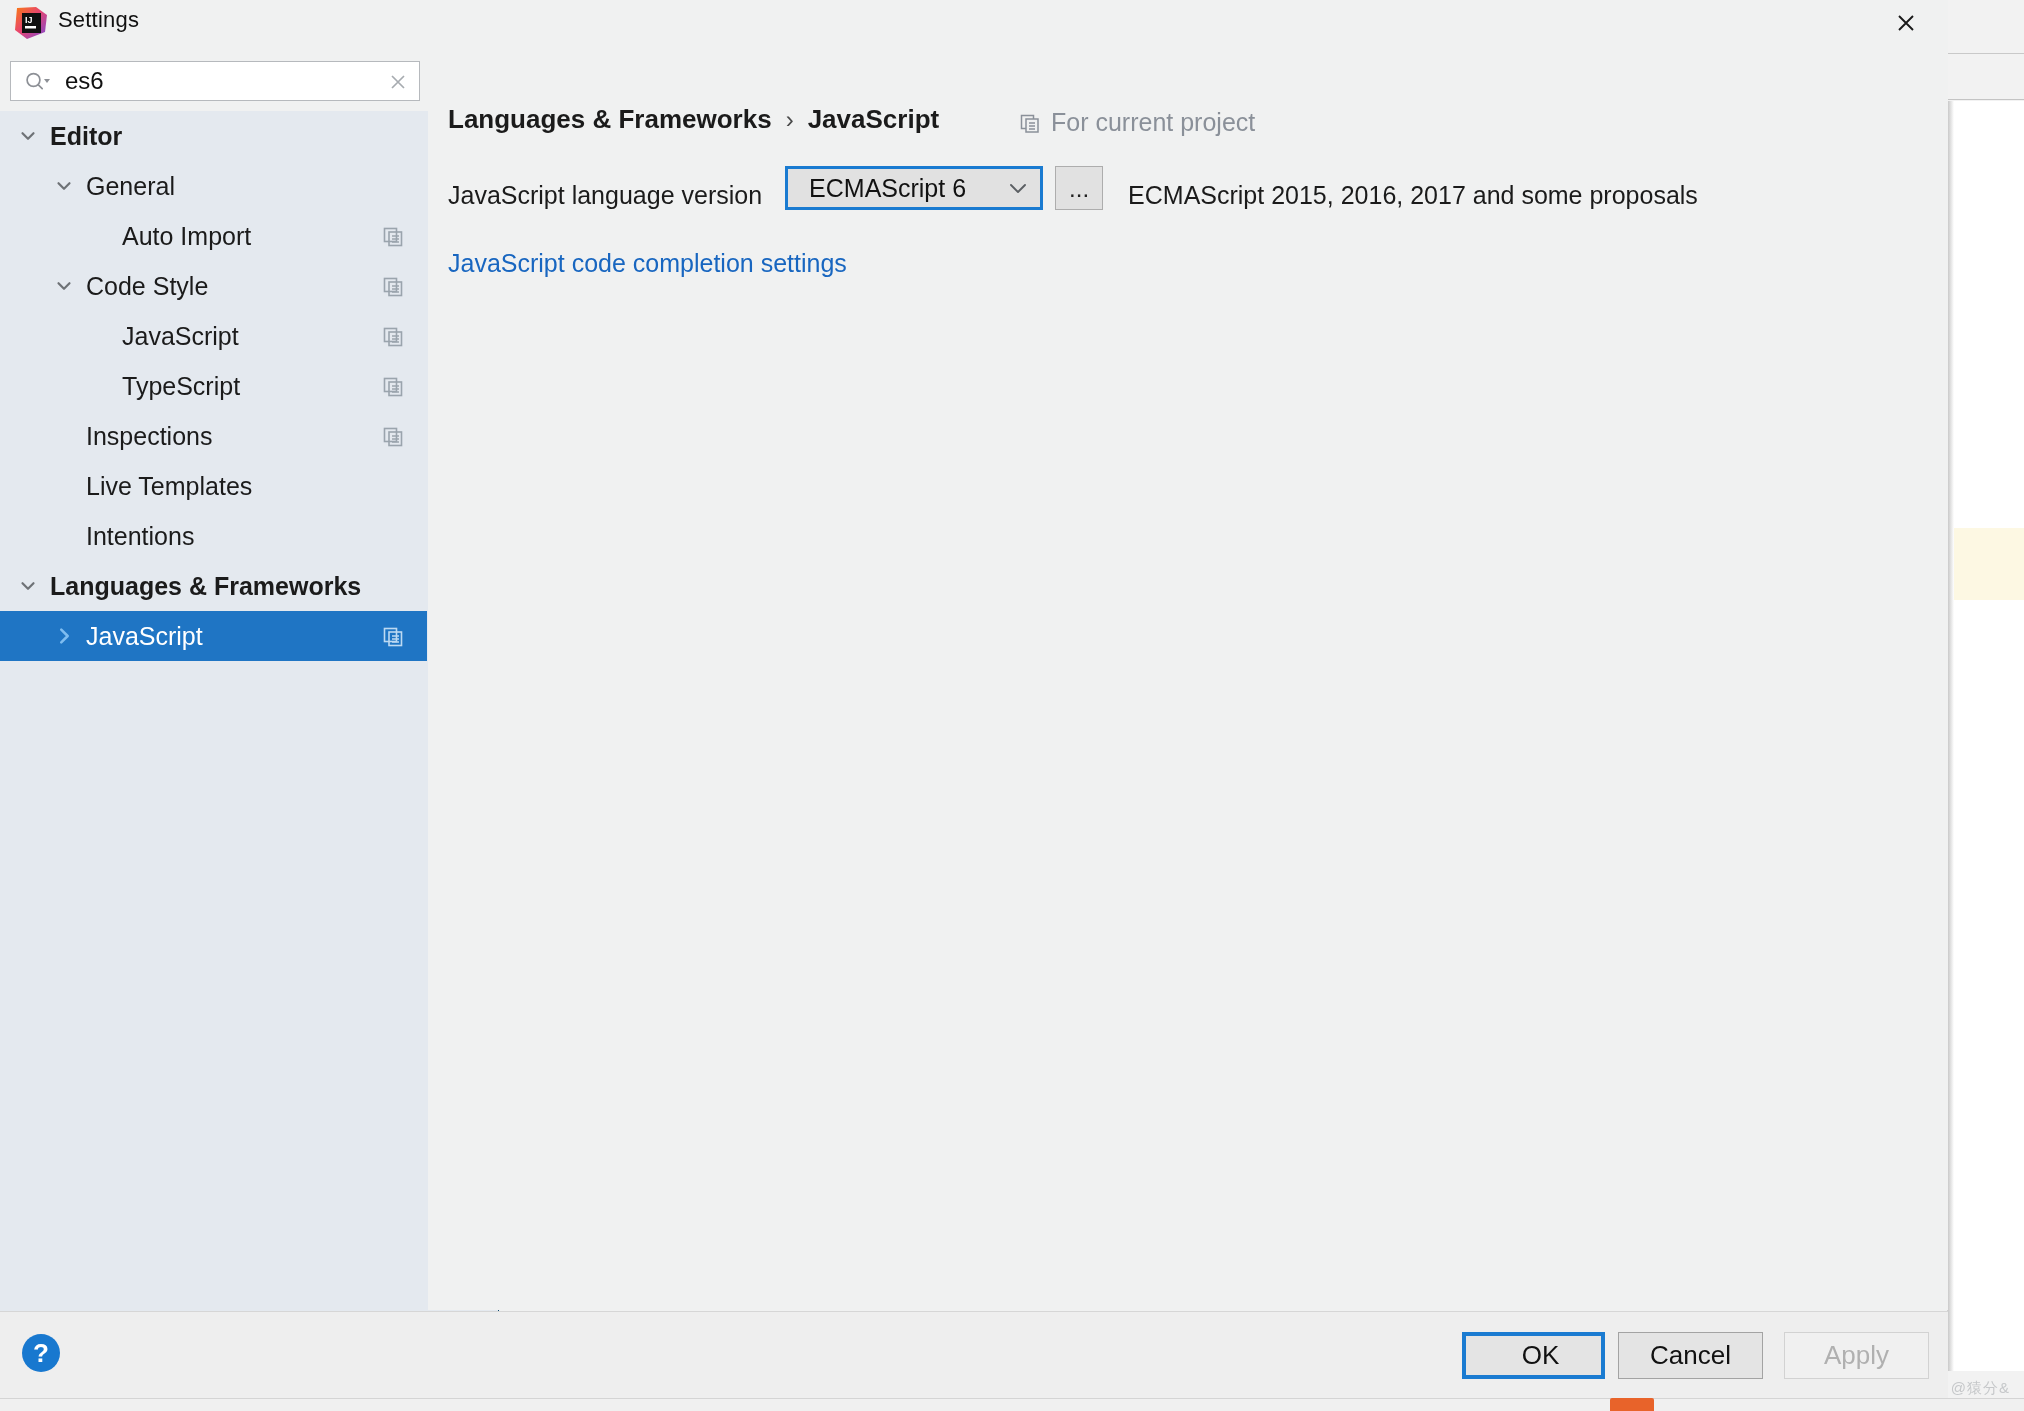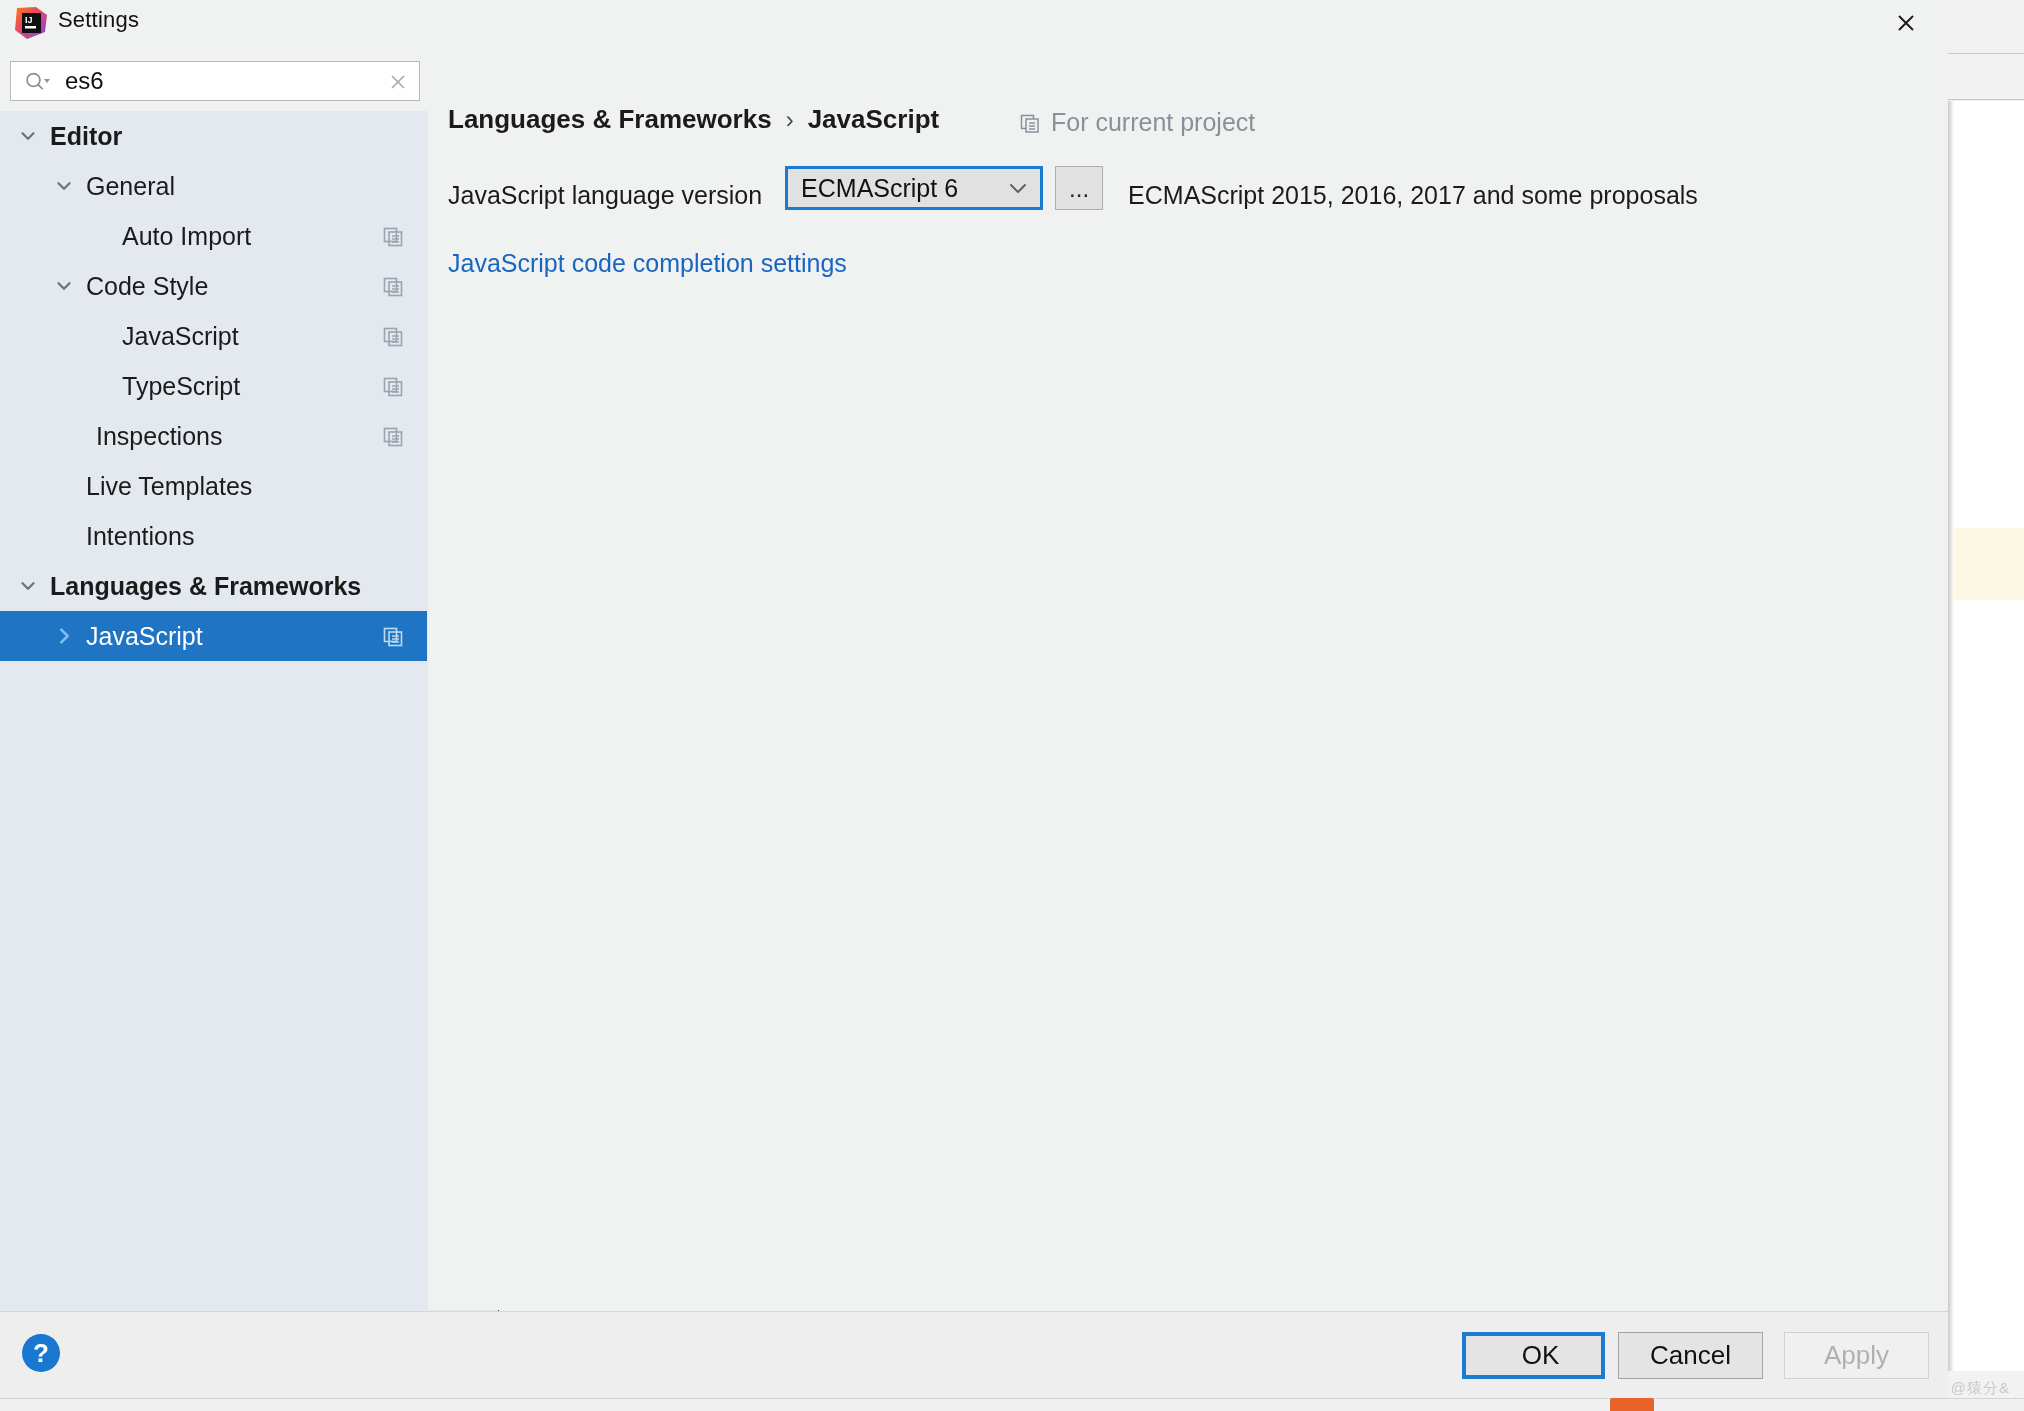--- a/index.html
+++ b/index.html
@@ -171,21 +171,21 @@
   .combo {
     position: relative;
     margin-left: 23px;
     width: 258px; height: 44px;
     background: #e1e1e1;
     border: 3px solid #1a7bd1;
     display: flex; align-items: center;
     cursor: pointer;
   }
   .combo-value {
-    font-size: 25px; color: #111; padding-left: 13px;
+    font-size: 25px; color: #111; padding-left: 21px;
   }
   .combo-arrow {
     position: absolute; right: 12px; top: 10px;
     width: 20px; height: 18px; color: #5b5f63;
   }
   .ellipsis-button {
     margin-left: 12px;
     width: 48px; height: 44px;
     background: #e1e1e1;
     border: 1px solid #adadad;
@@ -364,21 +364,21 @@
         <span class="tree-label" style="margin-left: 10px;">TypeScript</span>
         <span class="tree-copy-icon"><svg viewBox="0 0 22 22" width="22" height="22" fill="none" stroke="currentColor" stroke-width="1.6">
             <rect x="2.5" y="2.5" width="12" height="13"></rect>
             <rect x="7" y="6" width="12.5" height="13.5" fill="none"></rect>
             <path d="M10 10 H17 M10 13 H17 M10 16 H17" stroke-width="1.4"></path>
           </svg></span>
       </div>
       <div class="tree-item" style="top: 300px;">
         <span style="display: inline-block; flex: 0 0 52px;"></span>
         <span class="tree-arrow blank"></span>
-        <span class="tree-label" style="margin-left: 20px;">Inspections</span>
+        <span class="tree-label" style="margin-left: 10px;">Inspections</span>
         <span class="tree-copy-icon"><svg viewBox="0 0 22 22" width="22" height="22" fill="none" stroke="currentColor" stroke-width="1.6">
             <rect x="2.5" y="2.5" width="12" height="13"></rect>
             <rect x="7" y="6" width="12.5" height="13.5" fill="none"></rect>
             <path d="M10 10 H17 M10 13 H17 M10 16 H17" stroke-width="1.4"></path>
           </svg></span>
       </div>
       <div class="tree-item" style="top: 350px;">
         <span style="display: inline-block; flex: 0 0 52px;"></span>
         <span class="tree-arrow blank"></span>
         <span class="tree-label" style="margin-left: 10px;">Live Templates</span>

